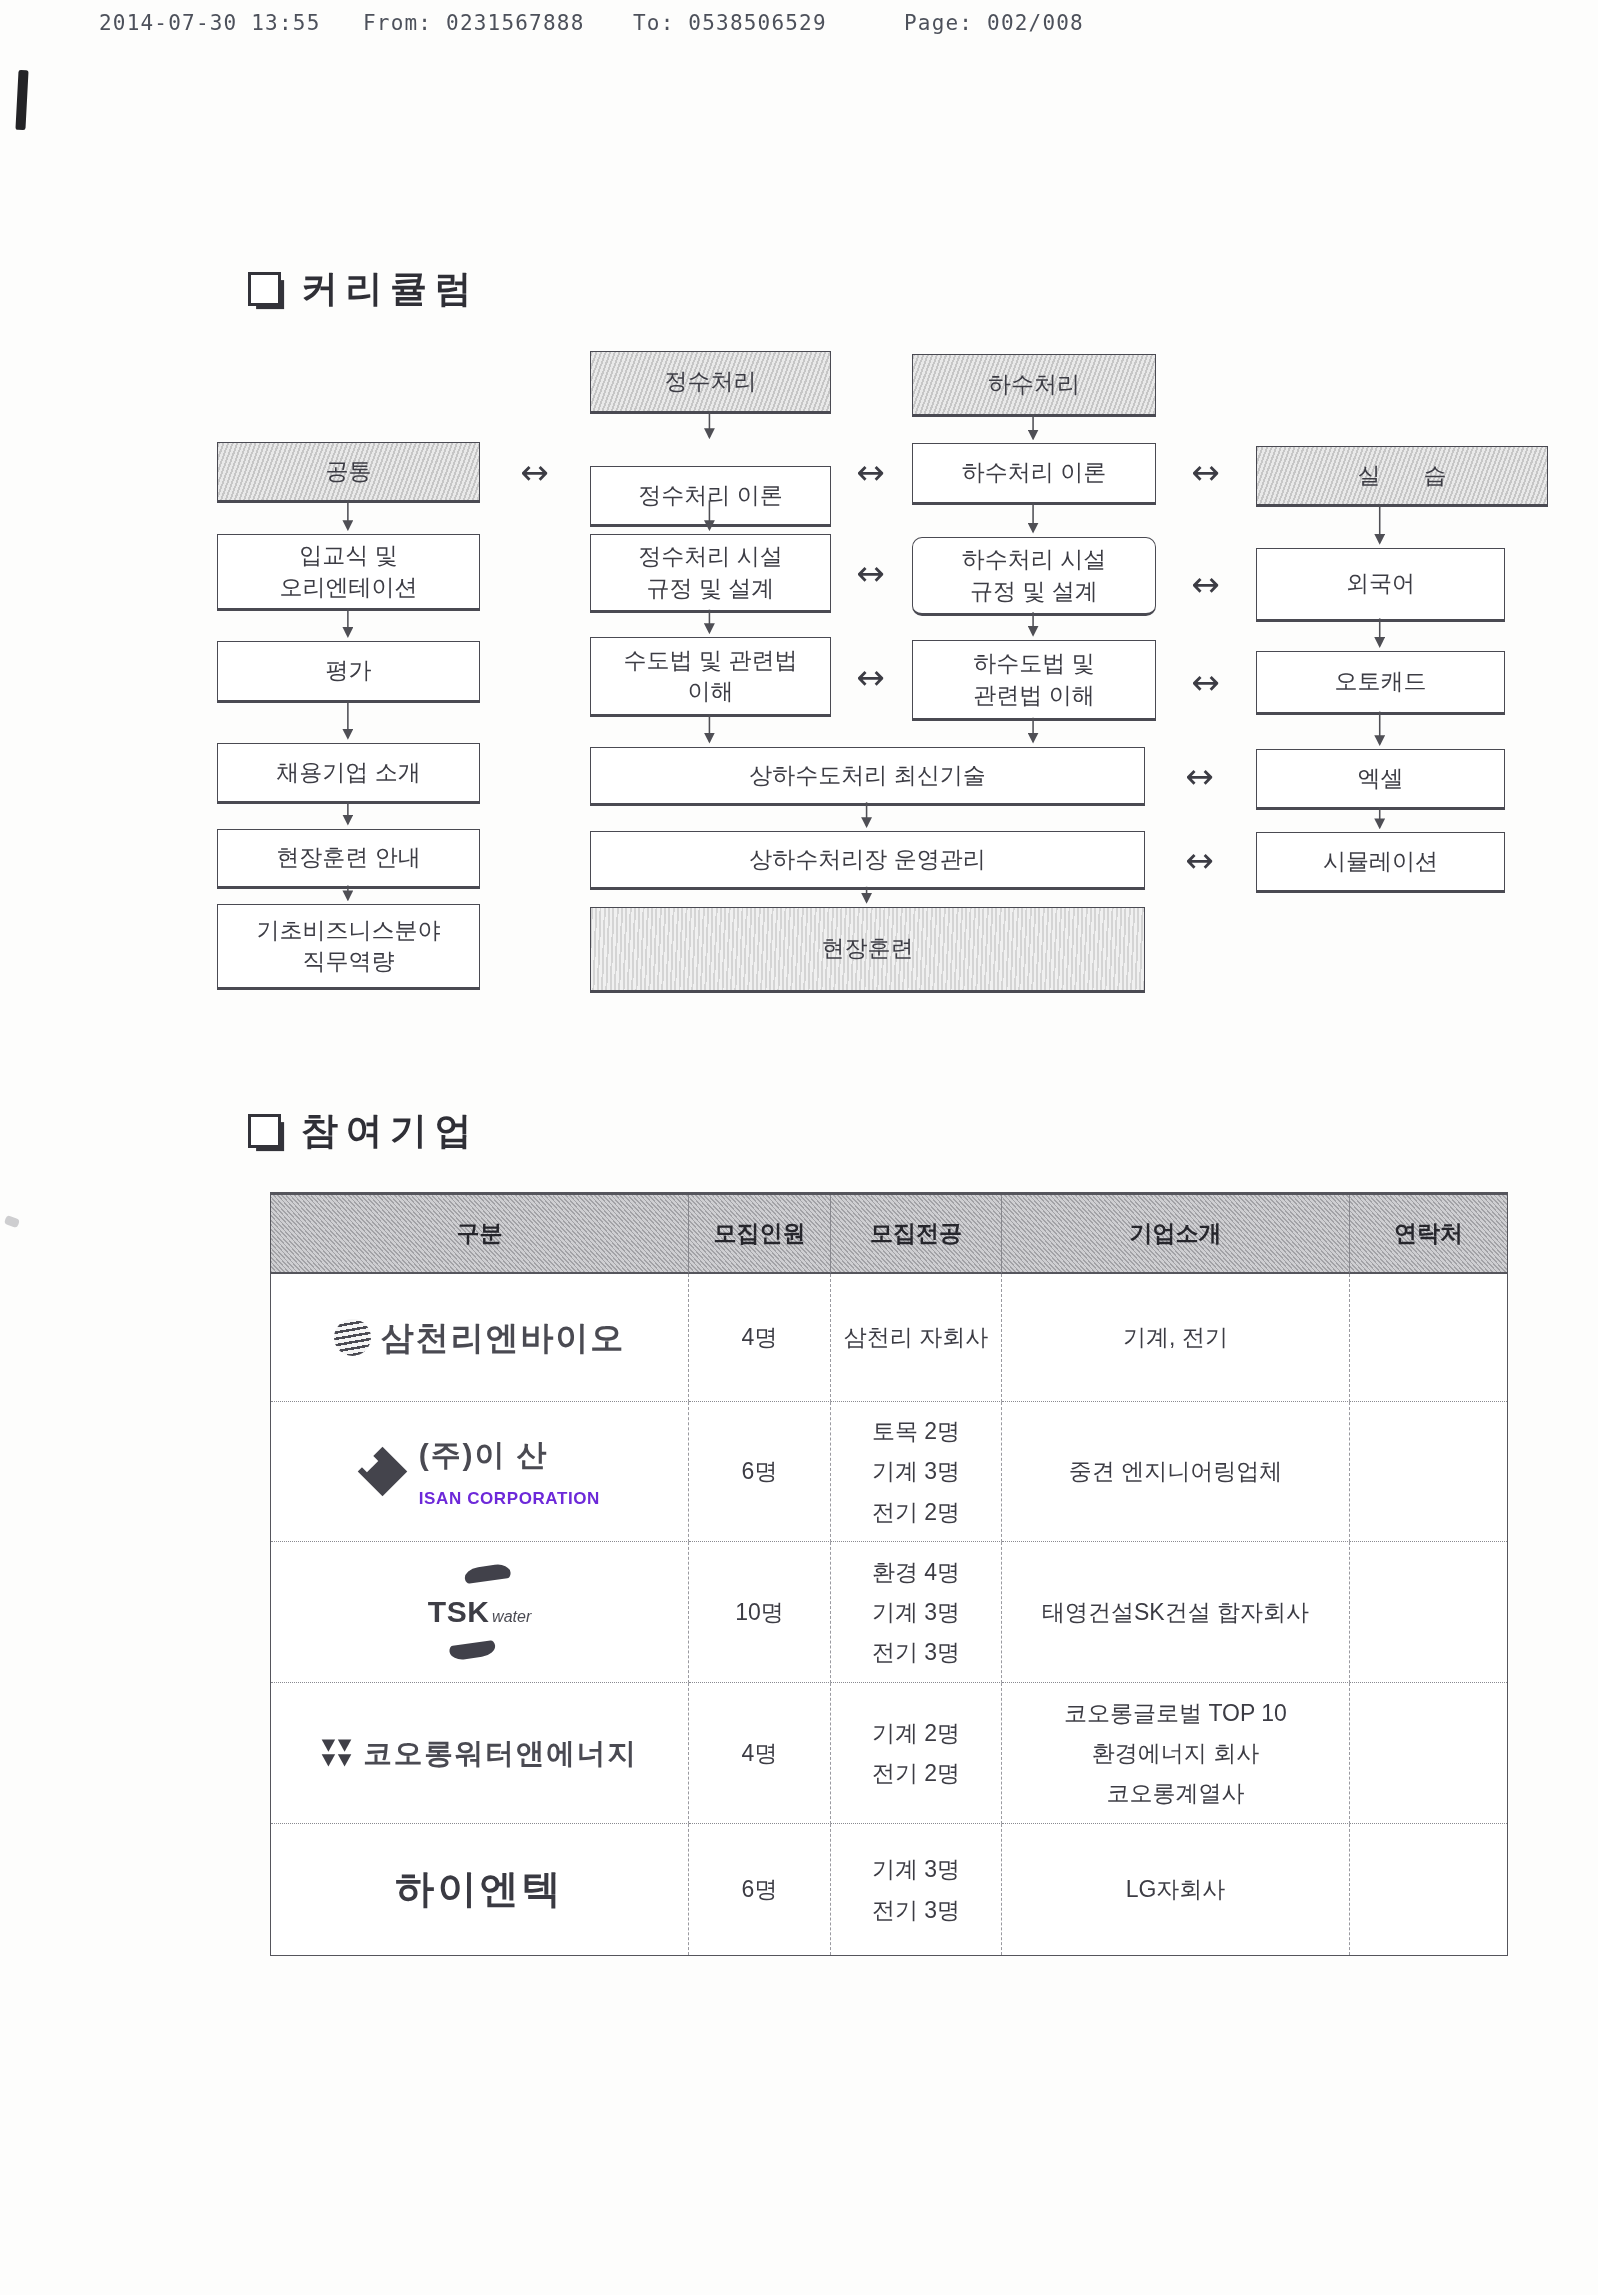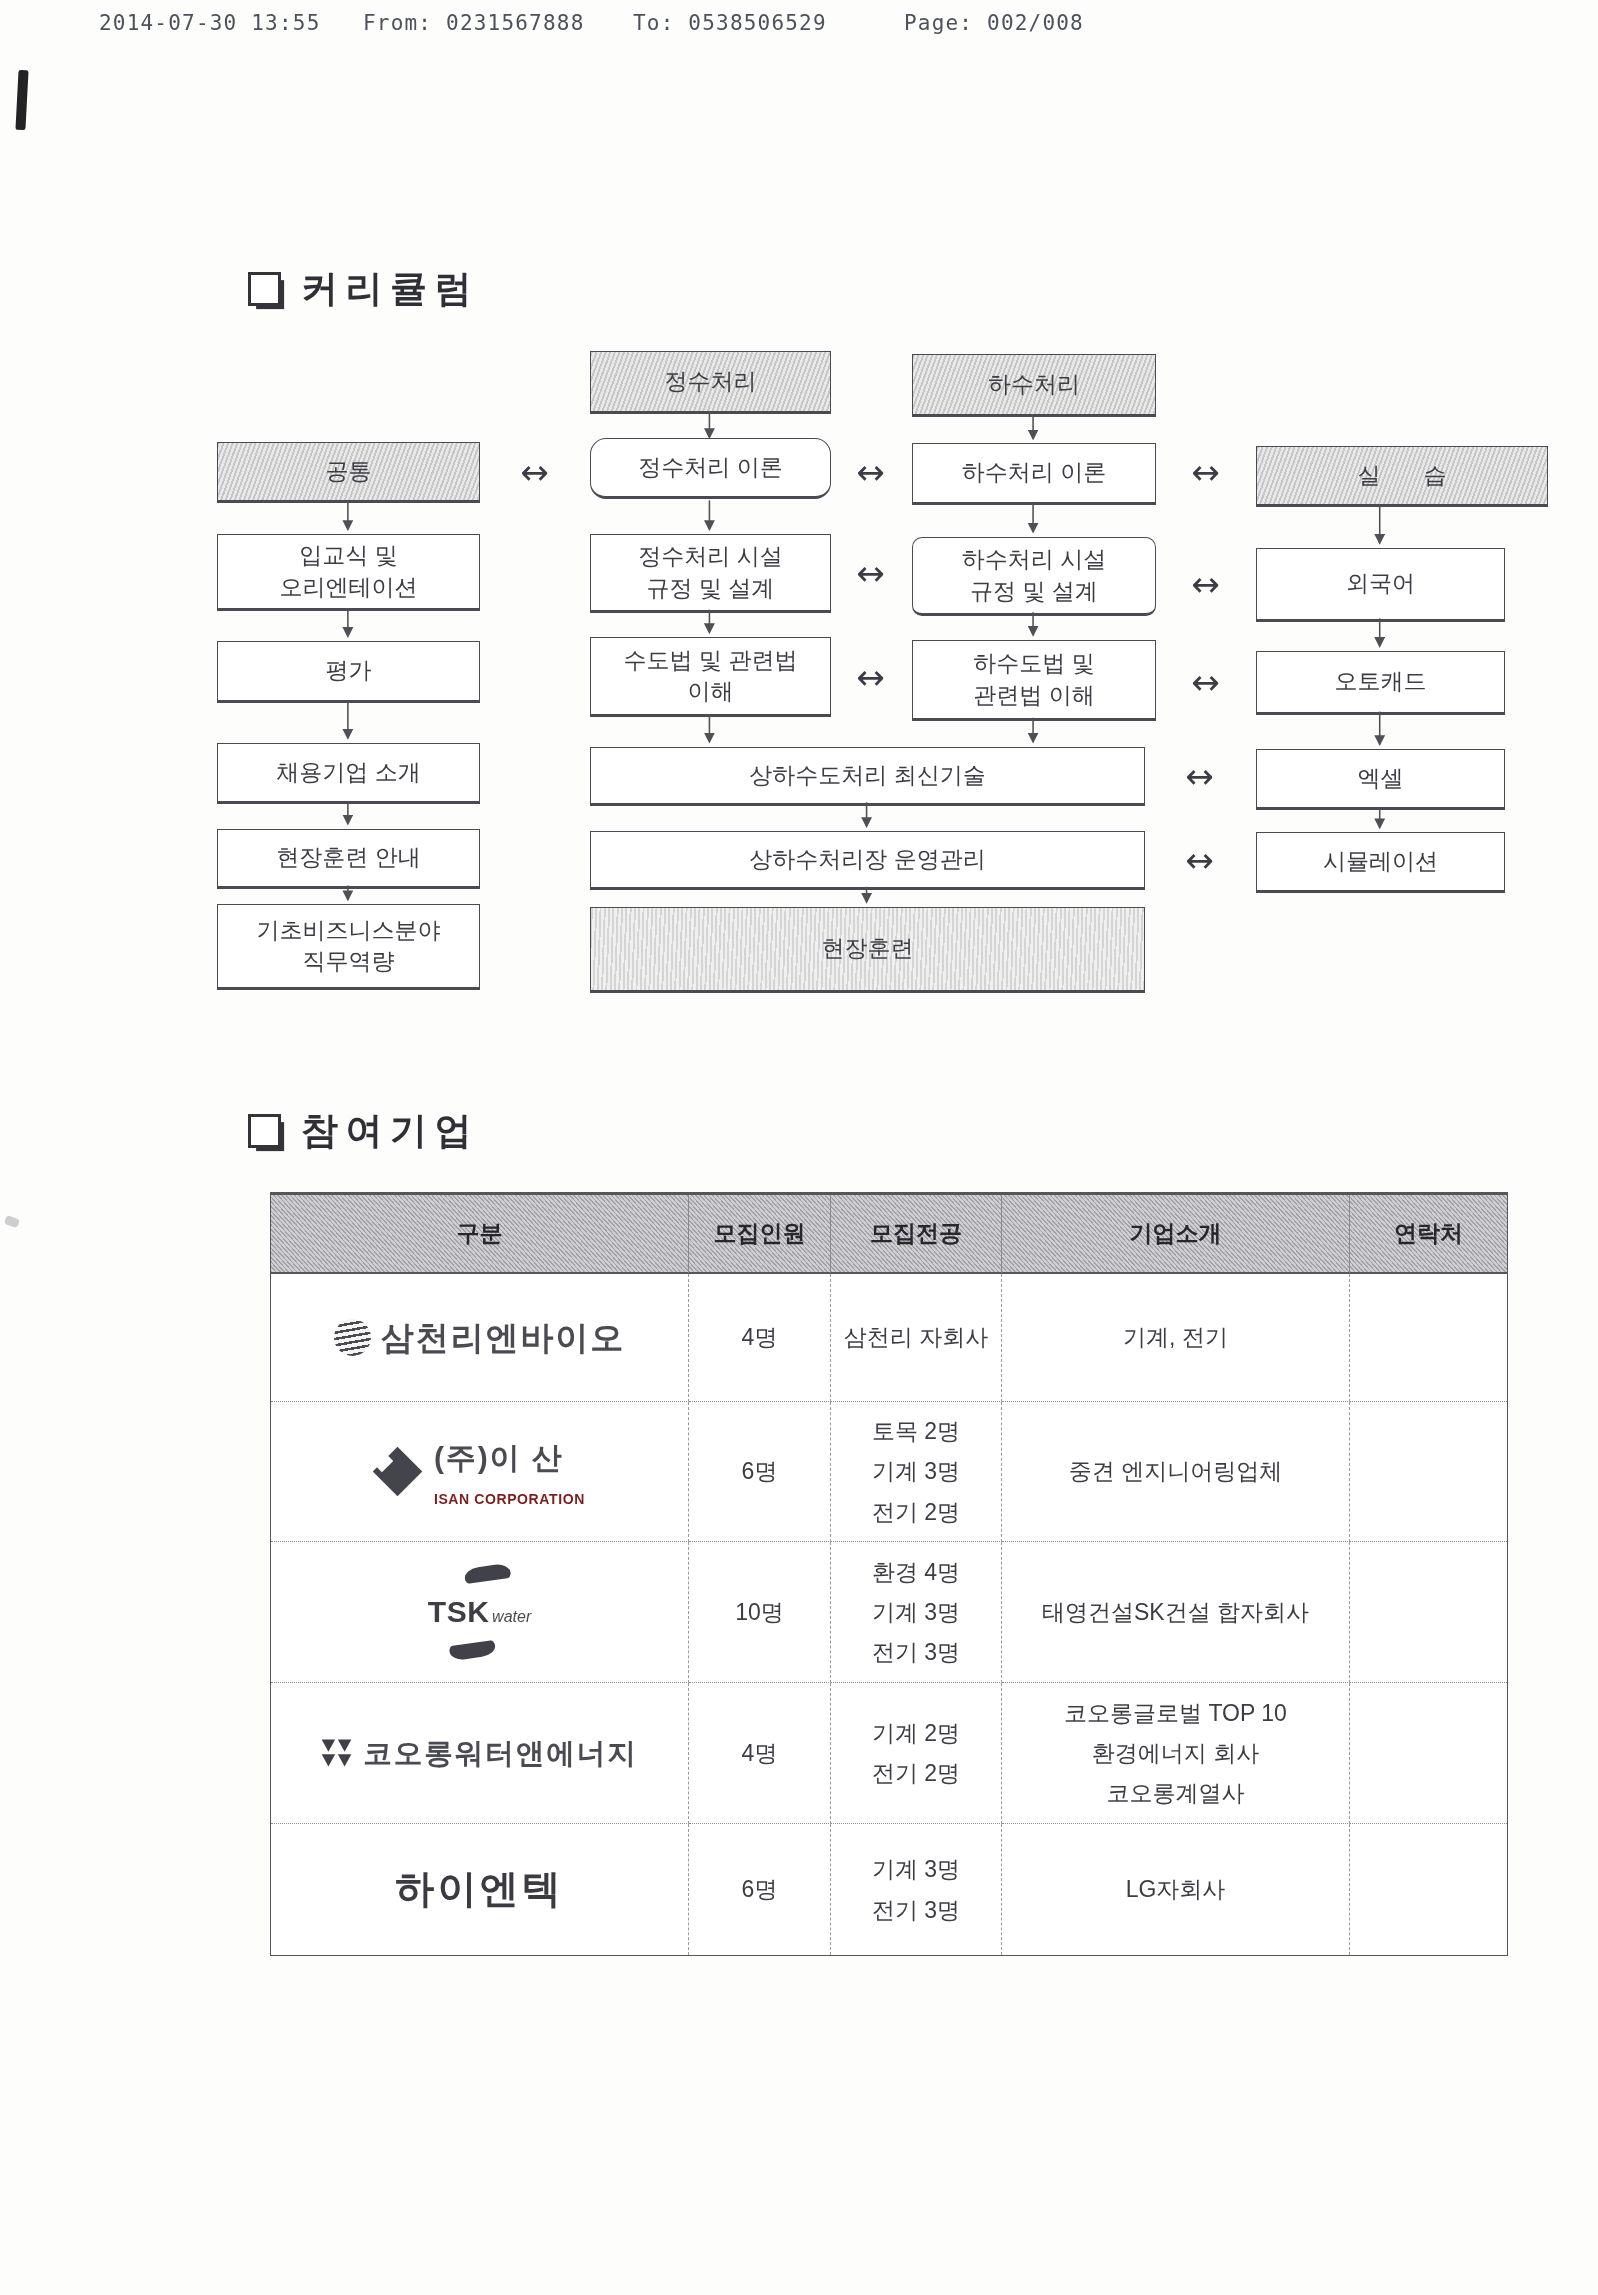--- a/index.html
+++ b/index.html
@@ -45,21 +45,21 @@
          font-size:23px;color:#26262c;border-right:1.2px solid #88888e;border-bottom:2.5px solid #55555c;}
   .cell{display:flex;flex-direction:column;align-items:center;justify-content:center;
         font-size:23px;color:#3c3c44;border-right:1.2px dashed #9a9aa0;
         border-bottom:1.2px dotted #8a8a90;text-align:center;white-space:pre-line;line-height:1.75;}
   .ctable > div:nth-child(5n){border-right:none;}
   .ctable > div:nth-last-child(-n+5){border-bottom:none;}
 
   .logo-row{display:flex;align-items:center;justify-content:center;}
   .co-name{font-weight:bold;font-size:33px;color:#4a4a52;letter-spacing:1.9px;}
   .co-name-xl{font-weight:bold;font-size:39px;color:#3a3a42;letter-spacing:3.1px;}
-  .co-sub{font-size:14px;font-weight:bold;letter-spacing:0.6px;color:#7f1d1d;margin-top:2.5px;}
+  .co-sub{font-size:17px;font-weight:bold;letter-spacing:0.6px;color:#6d28d9;margin-top:2.5px;}
   .globe{width:37px;height:37px;border-radius:50%;flex:0 0 auto;
          background:repeating-linear-gradient(170deg,#4a4a52 0 2.5px,#f5f5f5 2.5px 6.2px);margin-right:10px;}
   .diamond{position:relative;width:35px;height:35px;background:#44444c;transform:rotate(45deg);
            margin:0 18.6px 0 6.2px;flex:0 0 auto;}
   .diamond::after{content:"";position:absolute;left:-8.7px;top:13px;width:16px;height:16px;background:#fff;}
   .tsk-main{font-size:30px;font-weight:bold;color:#3e3e46;letter-spacing:0.6px;}
   .tsk-sub{font-size:16px;color:#4a4a52;font-style:italic;margin-left:2.5px;}
   .cres{width:46px;height:15px;background:#41414a;}
   .cres-top{border-radius:50% 50% 6.2px 6.2px / 100% 100% 8.7px 8.7px;transform:rotate(-8deg) translateX(7.5px);margin-bottom:3.7px;}
   .cres-bot{border-radius:6.2px 6.2px 50% 50% / 8.7px 8.7px 100% 100%;transform:rotate(-8deg) translateX(-7.5px);margin-top:3.7px;}
@@ -80,21 +80,21 @@
 
   <div class="sec-title" style="left:248px;top:264px;">
     <span class="cbx"></span>
     <span>커리큘럼</span>
   </div>
 
   <div class="node hatched" style="left:590px;top:351px;width:239px;height:59px;">정수처리</div>
   <div class="node hatched" style="left:912px;top:354px;width:242px;height:59px;">하수처리</div>
 
   <div class="node hatched" style="left:217px;top:442px;width:261px;height:57px;">공통</div>
-  <div class="node" style="left:590px;top:438px;width:239px;height:57px;border-radius:16px;">정수처리 이론</div>
+  <div class="node" style="left:590px;top:466px;width:239px;height:57px;">정수처리 이론</div>
   <div class="node" style="left:912px;top:443px;width:242px;height:58px;">하수처리 이론</div>
   <div class="node hatched spread" style="left:1256px;top:446px;width:247px;height:57px;">실습</div>
 
   <div class="node" style="left:217px;top:534px;width:261px;height:73px;">입교식 및
 오리엔테이션</div>
   <div class="node" style="left:590px;top:534px;width:239px;height:75px;">정수처리 시설
 규정 및 설계</div>
   <div class="node" style="left:912px;top:537px;width:242px;height:75px;border-radius:10px;">하수처리 시설
 규정 및 설계</div>
   <div class="node" style="left:1256px;top:548px;width:247px;height:70px;">외국어</div>

